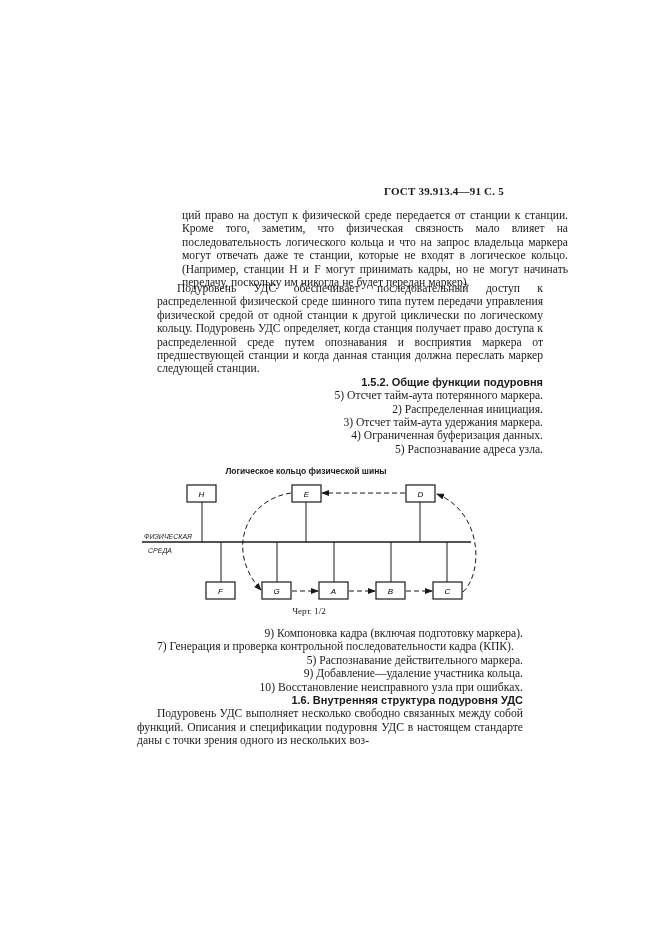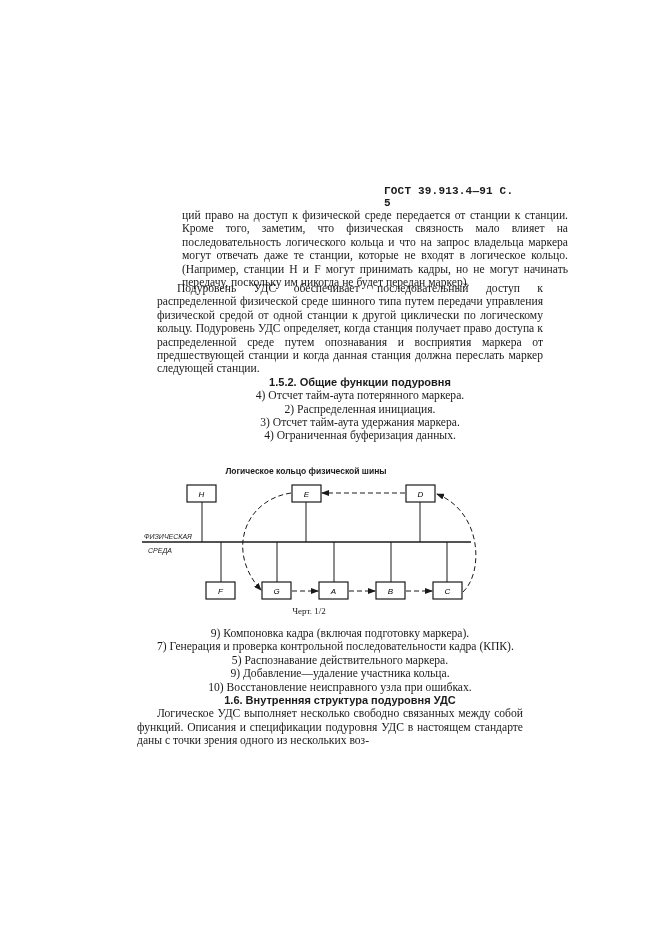--- a/index.html
+++ b/index.html
@@ -1,24 +1,24 @@
 <!DOCTYPE html>
 <html><head>
 <meta charset="utf-8">
 <style>
   html, body { margin: 0; padding: 0; background: #ffffff; }
   body { width: 661px; height: 935px; position: relative; overflow: hidden;
          font-family: "Liberation Serif", "DejaVu Serif", serif; color: #1a1a1a; }
   .page { position: absolute; left: 0; top: 0; width: 661px; height: 935px; }
   .header { position: absolute; top: 185px; left: 384px; width: 140px;
-            font-family: Liberation Mono, monospace; font-weight: bold; font-size: 11px; letter-spacing: 0.2px; }
+            font-family: Liberation Serif, serif; font-weight: bold; font-size: 11px; letter-spacing: 0.2px; }
   .text { position: absolute; left: 137px; width: 386px; font-size: 11.6px; line-height: 13.4px; text-align: justify; }
   .text p { margin: 0; }
   .indent { text-indent: 20px; }
-  .li { padding-left: 20px; text-align: center; }
+  .li { padding-left: 20px; text-align: right; }
   .hang { text-indent: 20px; }
   .bold { font-weight: bold; font-family: "Liberation Sans", sans-serif; font-size: 11px; }
   .block1 { top: 209px; margin-left: 45px; }
   .block2 { top: 282px; margin-left: 20px; }
   .block3 { top: 627px; }
   .diagram { position: absolute; left: 134px; top: 462px; width: 350px; height: 160px; text-align: right; }
   .diagram svg { width: 350px; height: 160px; display: block; }
 </style>
 </head>
 <body>
@@ -27,24 +27,25 @@
 
   <div class="header">ГОСТ 39.913.4—91 С. 5</div>
 
   <div class="text block1">
     <p>ций право на доступ к физической среде передается от станции к станции. Кроме того, заметим, что физическая связность мало влияет на последовательность логического кольца и что на запрос владельца маркера могут отвечать даже те станции, которые не входят в логическое кольцо. (Например, станции H и F могут принимать кадры, но не могут начинать передачу, поскольку им никогда не будет передан маркер).</p>
   </div>
 
   <div class="text block2">
     <p class="indent">Подуровень УДС обеспечивает последовательный доступ к распределенной физической среде шинного типа путем передачи управления физической средой от одной станции к другой циклически по логическому кольцу. Подуровень УДС определяет, когда станция получает право доступа к распределенной среде путем опознавания и восприятия маркера от предшествующей станции и когда данная станция должна переслать маркер следующей станции.</p>
     <p class="li bold">1.5.2. Общие функции подуровня</p>
-    <p class="li">4) Отсчет тайм-аута потерянного маркера.</p>
+    <p class="li">5) Отсчет тайм-аута потерянного маркера.</p>
     <p class="li">2) Распределенная инициация.</p>
     <p class="li">3) Отсчет тайм-аута удержания маркера.</p>
     <p class="li">4) Ограниченная буферизация данных.</p>
+    <p class="li">5) Распознавание адреса узла.</p>
   </div>
 
   <div class="diagram">
     <svg viewBox="0 0 350 160" xmlns="http://www.w3.org/2000/svg">
       <defs>
         <marker id="arr" markerWidth="8" markerHeight="6" refX="7" refY="3" orient="auto" markerUnits="userSpaceOnUse">
           <path d="M0,0 L8,3 L0,6 Z" fill="#1a1a1a"></path>
         </marker>
       </defs>
       <text x="172" y="12" text-anchor="middle" font-family="Liberation Sans, sans-serif" font-size="8.5" font-weight="bold" fill="#1a1a1a">Логическое кольцо физической шины</text>
@@ -110,16 +111,16 @@
     </svg>
   </div>
 
   <div class="text block3">
     <p class="li">9) Компоновка кадра (включая подготовку маркера).</p>
     <p class="hang">7) Генерация и проверка контрольной последовательности кадра (КПК).</p>
     <p class="li">5) Распознавание действительного маркера.</p>
     <p class="li">9) Добавление—удаление участника кольца.</p>
     <p class="li">10) Восстановление неисправного узла при ошибках.</p>
     <p class="li bold">1.6. Внутренняя структура подуровня УДС</p>
-    <p class="indent">Логическое УДС выполняет несколько свободно связанных между собой функций. Описания и спецификации подуровня УДС в настоящем стандарте даны с точки зрения одного из нескольких воз-</p>
+    <p class="indent">Подуровень УДС выполняет несколько свободно связанных между собой функций. Описания и спецификации подуровня УДС в настоящем стандарте даны с точки зрения одного из нескольких воз-</p>
   </div>
 
 </div>
 
 </body></html>

